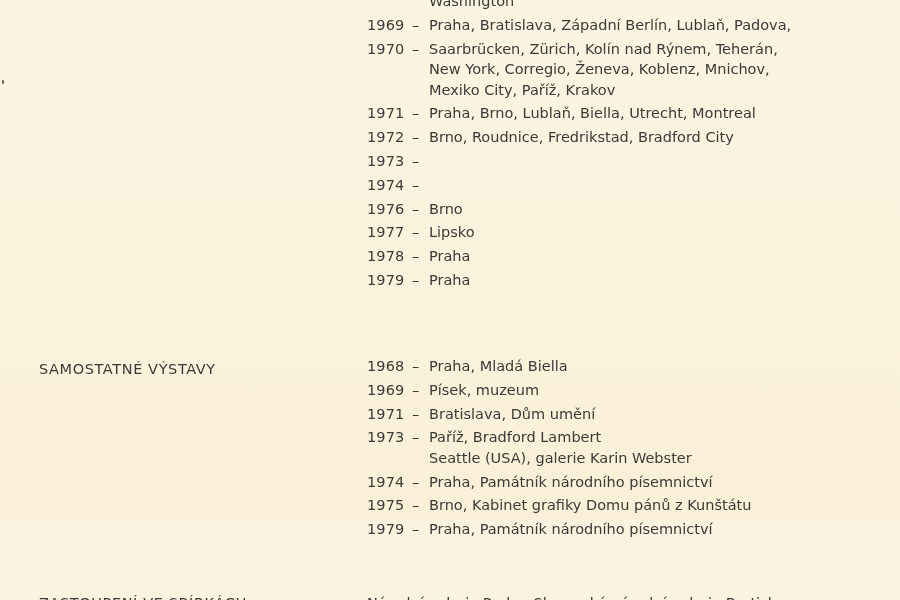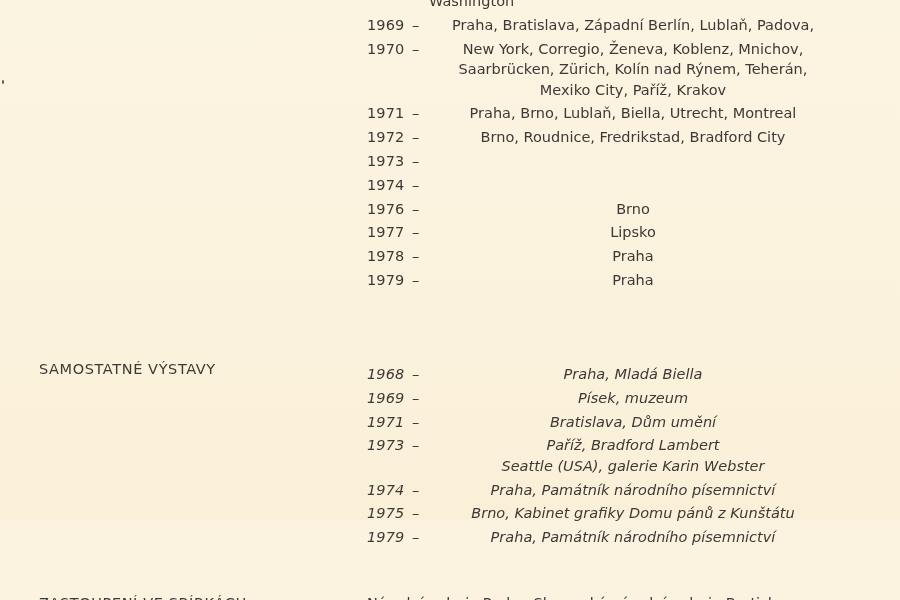--- a/index.html
+++ b/index.html
@@ -55,21 +55,21 @@
     }
     .dash {
       width: 27px;
       flex: 0 0 27px;
       text-align: center;
     }
     .places {
       flex: 1 1 auto;
       padding-left: 0px;
     }
-    .places .line { display: block; text-align: center; }
+    .places .line { display: block; }
     .clip-bottom {
       position: absolute;
       top: 592px;
       height: 8px;
       overflow: hidden;
       font-size: 14.5px;
       white-space: nowrap;
       line-height: 20px;
     }
     .clip-bottom span { display: block; margin-top: 1px; }
@@ -90,22 +90,22 @@
         <span class="year">1969</span>
         <span class="dash">–</span>
         <span class="places">
           <span class="line">Praha, Bratislava, Západní Berlín, Lublaň, Padova,</span>
         </span>
       </div>
       <div class="entry">
         <span class="year">1970</span>
         <span class="dash">–</span>
         <span class="places">
+          <span class="line">Saarbrücken, Zürich, Kolín nad Rýnem, Teherán,</span>
           <span class="line">New York, Corregio, Ženeva, Koblenz, Mnichov,</span>
-          <span class="line">Saarbrücken, Zürich, Kolín nad Rýnem, Teherán,</span>
           <span class="line">Mexiko City, Paříž, Krakov</span>
         </span>
       </div>
       <div class="entry">
         <span class="year">1971</span>
         <span class="dash">–</span>
         <span class="places">
           <span class="line">Praha, Brno, Lublaň, Biella, Utrecht, Montreal</span>
         </span>
       </div>
@@ -148,21 +148,21 @@
       <div class="entry">
         <span class="year">1979</span>
         <span class="dash">–</span>
         <span class="places">
           <span class="line">Praha</span>
         </span>
       </div>
     </div>
 
   <div class="section-label" style="top:361px;">SAMOSTATNÉ VÝSTAVY</div>
-  <div class="entries" id="solo-entries" style="top:364px;font-style:italic;">
+  <div class="entries" id="solo-entries" style="top:356px;">
       <div class="entry">
         <span class="year">1968</span>
         <span class="dash">–</span>
         <span class="places">
           <span class="line">Praha, Mladá Biella</span>
         </span>
       </div>
       <div class="entry">
         <span class="year">1969</span>
         <span class="dash">–</span>

